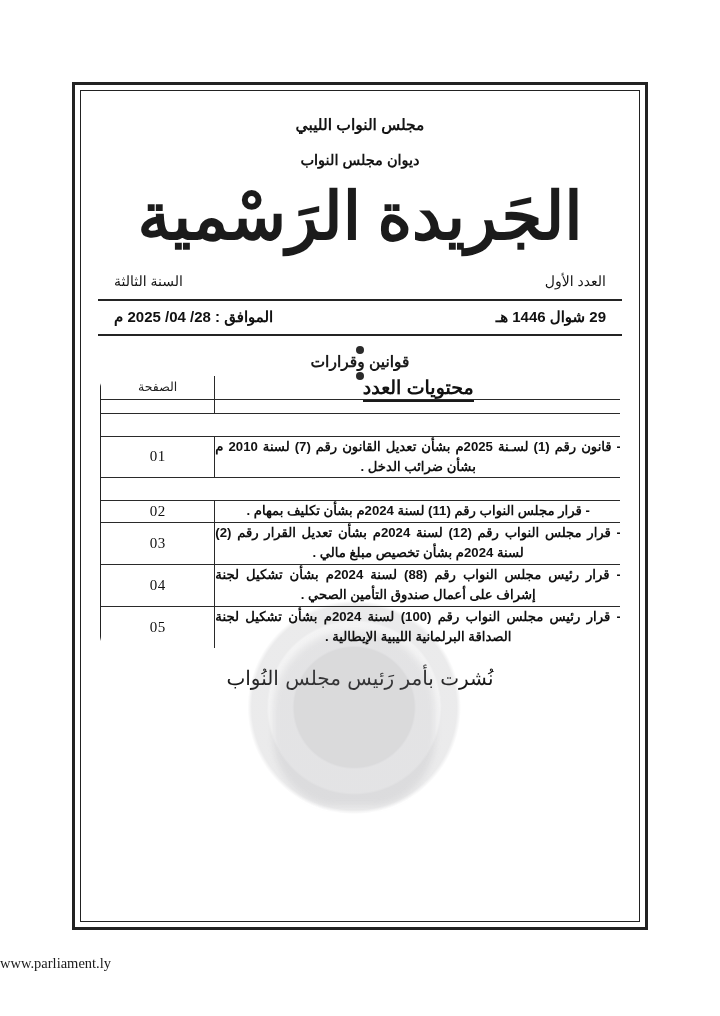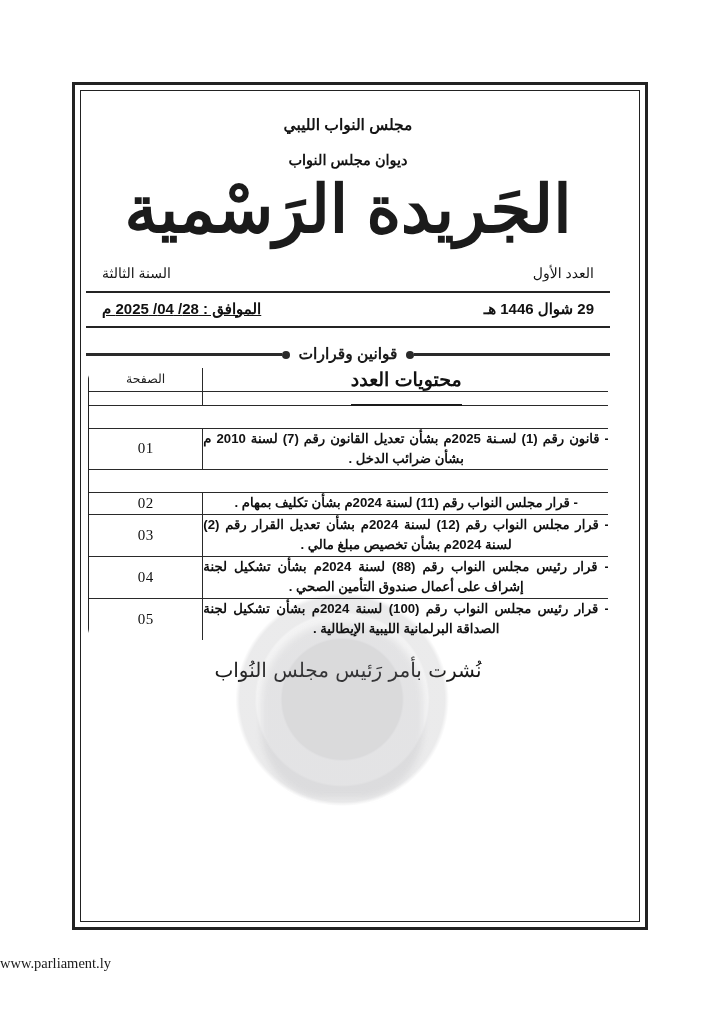--- a/index.html
+++ b/index.html
@@ -32,21 +32,21 @@
     top: 5px;
     right: 5px;
     bottom: 5px;
     border: 1.5px solid #222222;
     box-sizing: border-box;
   }
 
   
   #sheet {
     position: absolute;
-    left: 72px;
+    left: 84px;
     top: 92px;
     width: 552px;
     height: 759px;
     box-sizing: border-box;
     padding: 0 14px;
     direction: rtl;
     text-align: center;
   }
 
   
@@ -57,22 +57,22 @@
     letter-spacing: 0.3px;
     color: #141414;
   }
   .masthead-line2 {
     margin-top: 18px;
     font-size: 14.5px;
     font-weight: bold;
     color: #141414;
   }
   .gazette-title {
-    margin-top: 0;
-    font-family: Liberation Sans, sans-serif;
+    margin-top: 8px;
+    font-family: Liberation Serif, serif;
     font-size: 66px;
     font-weight: bold;
     line-height: 1.25;
     color: #1b1b1b;
     letter-spacing: -1px;
     white-space: nowrap;
   }
 
   
   .issue-row {
@@ -96,27 +96,27 @@
     padding: 7px 16px 8px 16px;
     display: flex;
     flex-direction: row;
     justify-content: space-between;
     align-items: baseline;
     font-size: 15px;
     font-weight: bold;
     color: #111111;
   }
   .date-band .hijri { direction: rtl; }
-  .date-band .greg  { direction: rtl; text-decoration: underline; }
+  .date-band .greg  { direction: rtl; }
 
   
   .divider {
     margin-top: 16px;
     display: flex;
-    flex-direction: row;
+    flex-direction: column;
     align-items: center;
     justify-content: center;
     gap: 0;
     height: 22px;
   }
   .divider .rule {
     flex: 1 1 auto;
     height: 2.5px;
     background: #2a2a2a;
   }
@@ -161,21 +161,21 @@
 
   .th-content {
     font-size: 19px;
     font-weight: bold;
     text-align: center;
     padding: 7px 0 8px 0;
     color: #111111;
   }
   .th-content span.ul {
     border-bottom: 2px solid #1a1a1a;
-    padding-bottom: 14px;
+    padding-bottom: 2px;
   }
   .th-page {
     font-size: 12.5px;
     font-weight: normal;
     text-align: center;
     color: #222222;
     padding: 10px 0;
     font-family: "Liberation Serif", serif;
   }
   .spacer-row td { height: 13px; }

